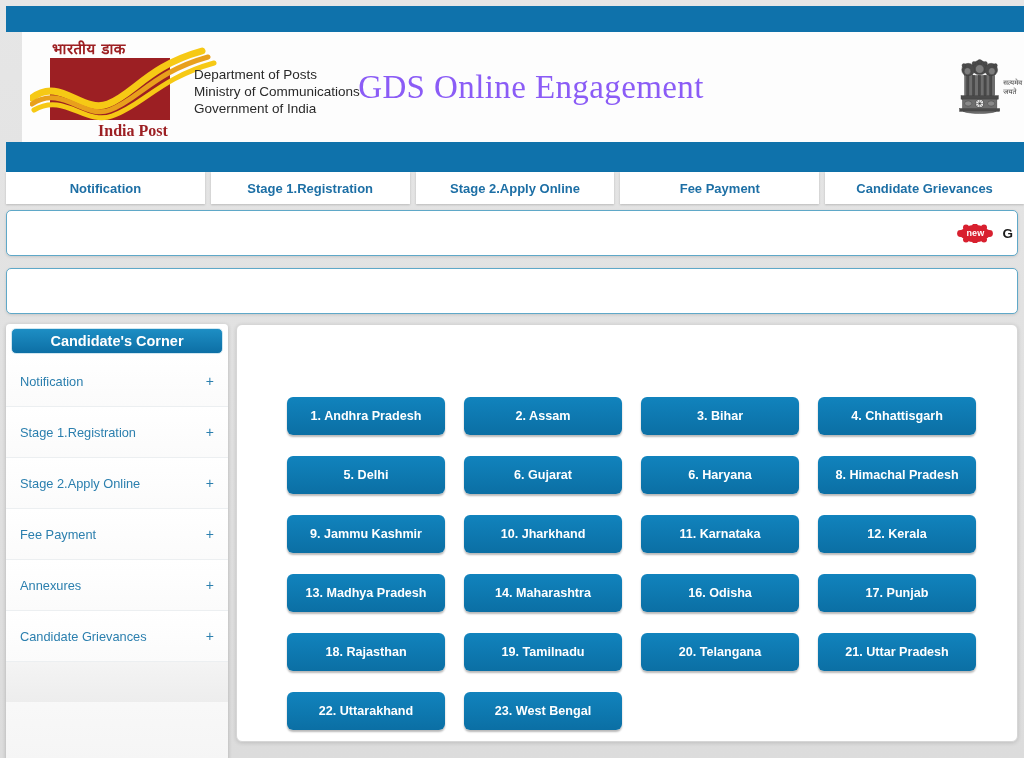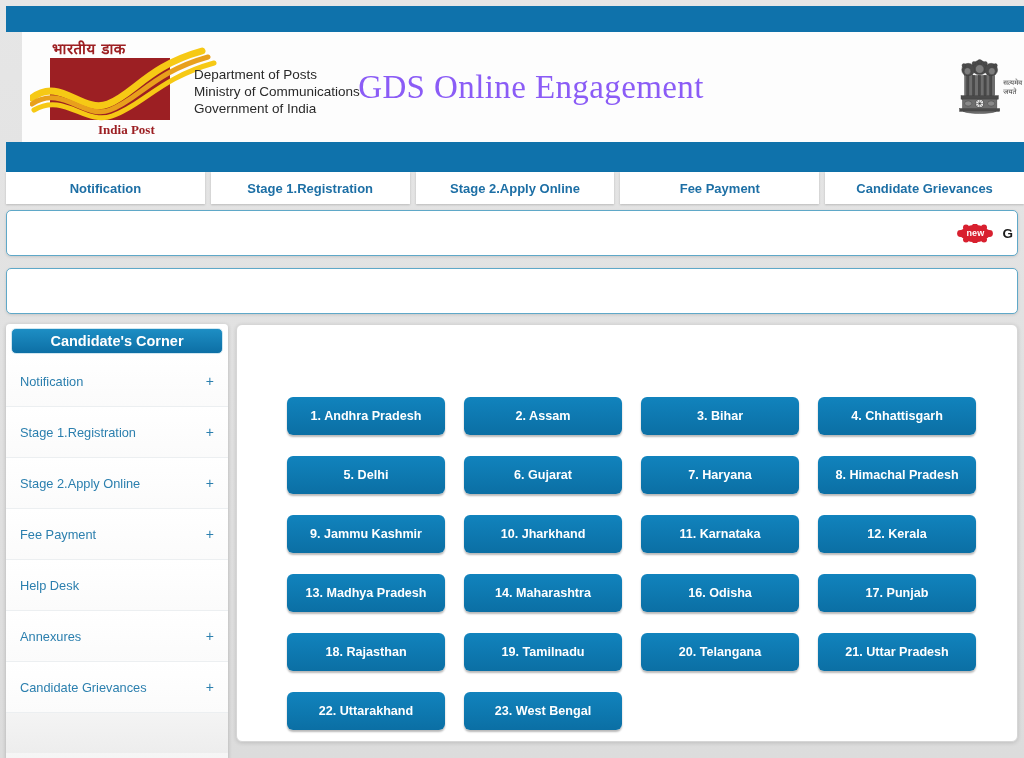--- a/index.html
+++ b/index.html
@@ -69,21 +69,21 @@
     position: absolute;
     left: 0px; top: 12px;
     width: 200px; height: 78px;
     overflow: visible;
   }
 
   .logo-india-post {
     position: absolute;
     left: 68px; top: 88px;
     font-family: "Liberation Serif", serif;
-    font-size: 13px;
+    font-size: 16px;
     font-weight: 700;
     color: #9c1f23;
     text-align: center;
   }
 
   .dept-text {
     position: absolute;
     left: 164px; top: 32px;
     font-family: "Liberation Sans", sans-serif;
     font-size: 13.5px;
@@ -431,24 +431,20 @@
       <div class="sidebar-item">
         <span class="sidebar-item-label">Stage 2.Apply Online</span>
         <span class="sidebar-plus">+</span>
       </div>
 
       <div class="sidebar-item">
         <span class="sidebar-item-label">Fee Payment</span>
         <span class="sidebar-plus">+</span>
       </div>
 
-      <div class="sidebar-item">
-        <span class="sidebar-item-label">Help Desk</span>
-        <span class="sidebar-plus"></span>
-      </div>
 
       <div class="sidebar-item">
         <span class="sidebar-item-label">Annexures</span>
         <span class="sidebar-plus">+</span>
       </div>
 
       <div class="sidebar-item">
         <span class="sidebar-item-label">Candidate Grievances</span>
         <span class="sidebar-plus">+</span>
       </div>
@@ -458,21 +454,21 @@
   </div>
 
   <div class="content">
     <div class="state-grid">
       <div class="state-btn">1. Andhra Pradesh</div>
       <div class="state-btn">2. Assam</div>
       <div class="state-btn">3. Bihar</div>
       <div class="state-btn">4. Chhattisgarh</div>
       <div class="state-btn">5. Delhi</div>
       <div class="state-btn">6. Gujarat</div>
-      <div class="state-btn">7. Haryana</div>
+      <div class="state-btn">6. Haryana</div>
       <div class="state-btn">8. Himachal Pradesh</div>
       <div class="state-btn">9. Jammu Kashmir</div>
       <div class="state-btn">10. Jharkhand</div>
       <div class="state-btn">11. Karnataka</div>
       <div class="state-btn">12. Kerala</div>
       <div class="state-btn">13. Madhya Pradesh</div>
       <div class="state-btn">14. Maharashtra</div>
       <div class="state-btn">16. Odisha</div>
       <div class="state-btn">17. Punjab</div>
       <div class="state-btn">18. Rajasthan</div>

